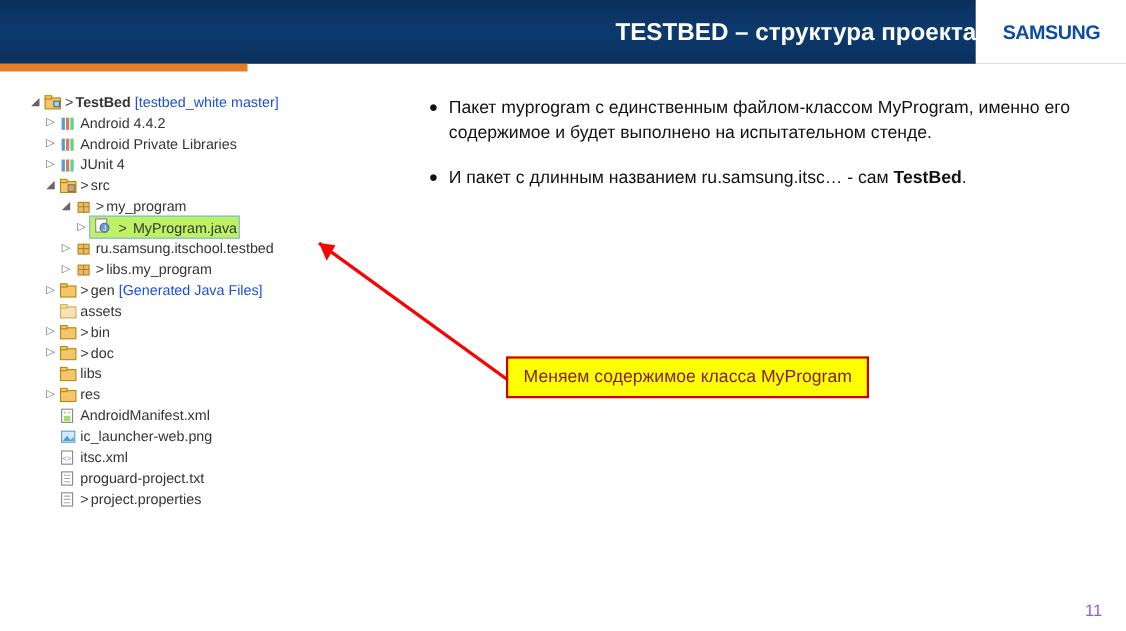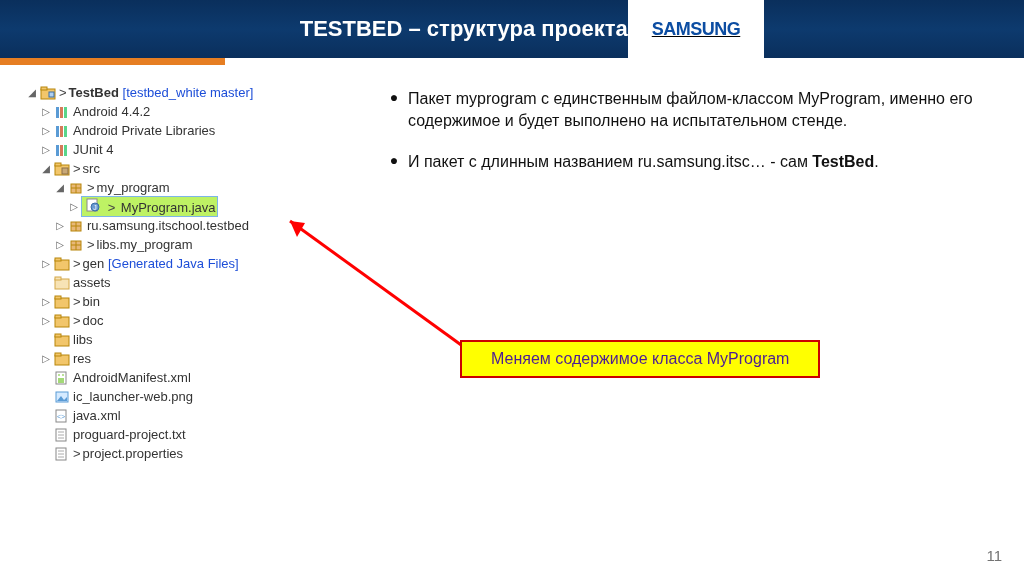--- a/index.html
+++ b/index.html
@@ -9,36 +9,35 @@
     font-family: Arial, sans-serif;
     background: #fff;
     position: relative;
     overflow: hidden;
   }
   .header {
     height: 58px;
     background: linear-gradient(to bottom, #0a2f5c 0%, #0d3a6e 50%, #0a2f5c 100%);
     display: flex;
     align-items: center;
-    justify-content: center;
+    justify-content: flex-end;
     position: relative;
   }
   .header-title {
     color: #fff;
     font-size: 22px;
     font-weight: bold;
     padding-left: 40px;
   }
   .logo-box {
     background: #fff;
     height: 58px;
     display: flex;
     align-items: center;
     padding: 0 24px;
-    text-decoration: underline;
   }
   .samsung-logo {
     color: #0c4da2;
     font-weight: bold;
     font-size: 18px;
     letter-spacing: -0.5px;
   }
   .orange-bar {
     position: absolute;
     top: 58px;
@@ -94,40 +93,40 @@
   }
   .bullet-dot {
     width: 28px;
     flex-shrink: 0;
     text-align: center;
     font-size: 14px;
   }
   .callout {
     position: absolute;
     left: 460px;
-    top: 340px;
+    top: 324px;
     background: #ffff00;
     border: 2px solid #c00;
-    padding: 8px 29px;
+    padding: 8px 14px;
     font-size: 16px;
-    color: #4c1d95;
+    color: #7f1d1d;
   }
   .arrow-svg {
     position: absolute;
     left: 275px;
     top: 215px;
     width: 220px;
     height: 150px;
     pointer-events: none;
   }
   .page-num {
     position: absolute;
     bottom: 10px;
     right: 22px;
-    color: #737373;
+    color: #8b5cf6;
     font-size: 15px;
   }
 </style>
 </head>
 <body>
 
 <div class="header">
   <div class="header-title">TESTBED – структура проекта</div>
   <div class="logo-box">
     <span class="samsung-logo">SAMSUNG</span>
@@ -346,21 +345,21 @@
       <span class="lbl">ic_launcher-web.png</span>
     </div>
 
     <div class="tree-node" style="padding-left:28px">
       <span class="ic">
           <svg width="16" height="14">
             <rect x="2" y="1" width="10" height="12" fill="#fff" stroke="#888"></rect>
             <text x="7" y="10" font-size="7" text-anchor="middle" fill="#5a9bd5">&lt;&gt;</text>
           </svg>
         </span>
-      <span class="lbl">java.xml</span>
+      <span class="lbl">itsc.xml</span>
     </div>
 
     <div class="tree-node" style="padding-left:28px">
       <span class="ic">
           <svg width="16" height="14">
             <rect x="2" y="1" width="10" height="12" fill="#fff" stroke="#888"></rect>
             <line x1="4" y1="4" x2="10" y2="4" stroke="#aaa"></line>
             <line x1="4" y1="7" x2="10" y2="7" stroke="#aaa"></line>
             <line x1="4" y1="10" x2="10" y2="10" stroke="#aaa"></line>
           </svg>

